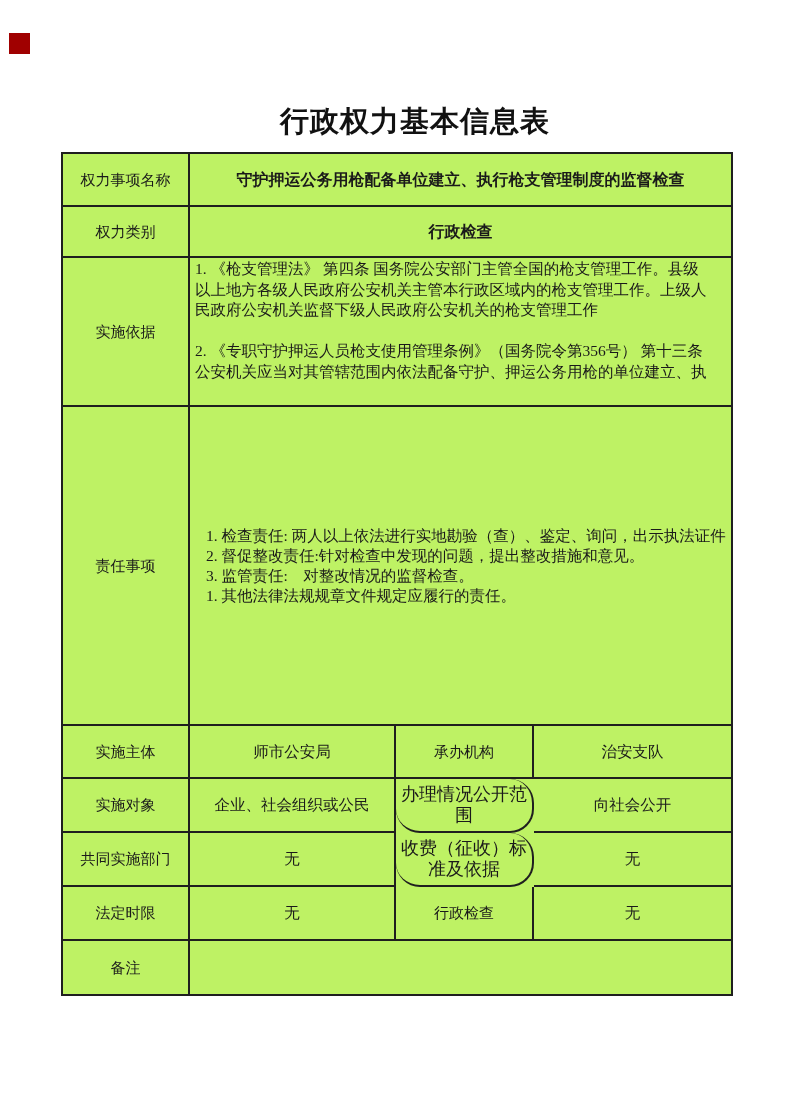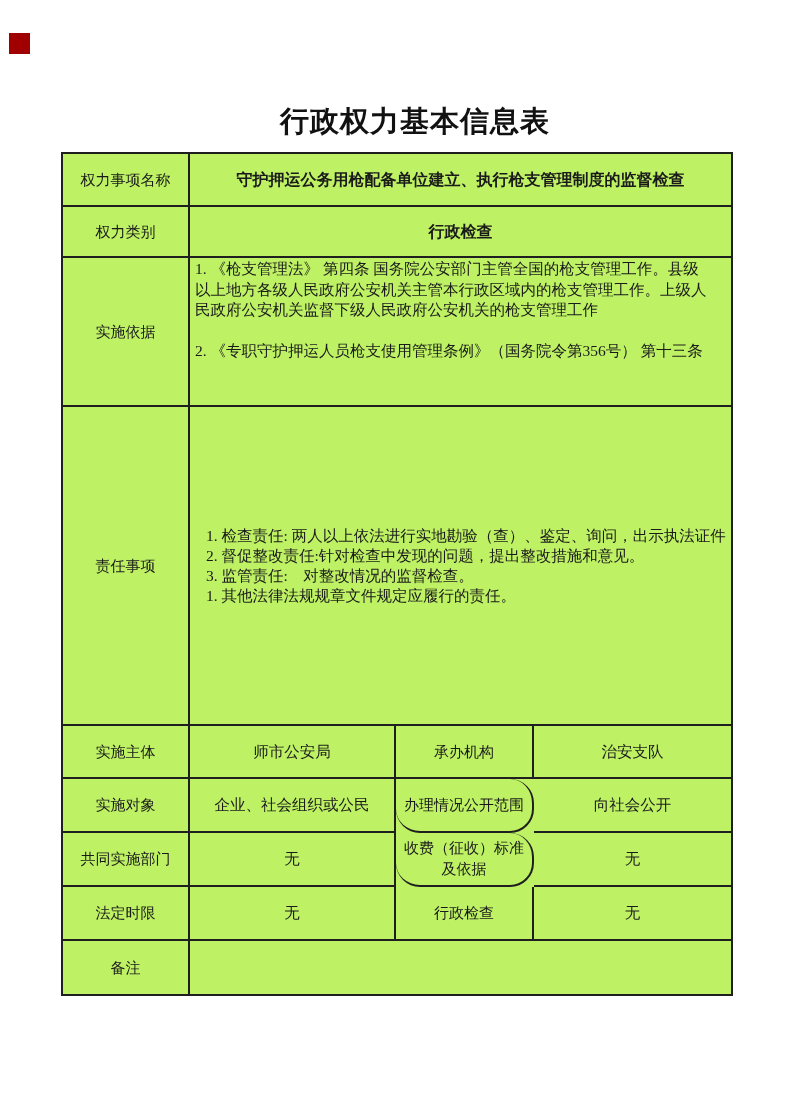--- a/index.html
+++ b/index.html
@@ -76,21 +76,21 @@
   .duty {
     flex-direction: column;
     align-items: flex-start;
     justify-content: center;
     text-align: left;
     padding-left: 16px;
     font-size: 15.5px;
     line-height: 20px;
   }
   .duty .ln { white-space: pre; }
-  .wrap2 { padding: 0 2px; line-height: 21px; font-size: 15px; border-radius: 24px; }
+  .wrap2 { padding: 0 2px; line-height: 21px; font-size: 18px; border-radius: 24px; }
 </style>
 </head>
 <body>
 
 <div class="page">
 
   <div class="red-artifact"></div>
 
   <div class="doc-title">行政权力基本信息表</div>
 
@@ -102,20 +102,21 @@
     <div class="c lbl">权力类别</div>
     <div class="c span3 last-col bold-val">行政检查</div>
 
     <div class="c lbl">实施依据</div>
     <div class="c span3 last-col basis">
       <div class="ln">1. 《枪支管理法》 第四条 国务院公安部门主管全国的枪支管理工作。县级</div>
       <div class="ln">以上地方各级人民政府公安机关主管本行政区域内的枪支管理工作。上级人</div>
       <div class="ln">民政府公安机关监督下级人民政府公安机关的枪支管理工作</div>
       <div class="gap"></div>
       <div class="ln">2. 《专职守护押运人员枪支使用管理条例》（国务院令第356号） 第十三条</div>
+      <div class="ln">公安机关应当对其管辖范围内依法配备守护、押运公务用枪的单位建立、执</div>
     </div>
 
     <div class="c lbl">责任事项</div>
     <div class="c span3 last-col duty">
       <div class="ln">1. 检查责任: 两人以上依法进行实地勘验（查）、鉴定、询问，出示执法证件</div>
       <div class="ln">2. 督促整改责任:针对检查中发现的问题，提出整改措施和意见。</div>
       <div class="ln">3. 监管责任:　对整改情况的监督检查。</div>
       <div class="ln">1. 其他法律法规规章文件规定应履行的责任。</div>
     </div>
 

